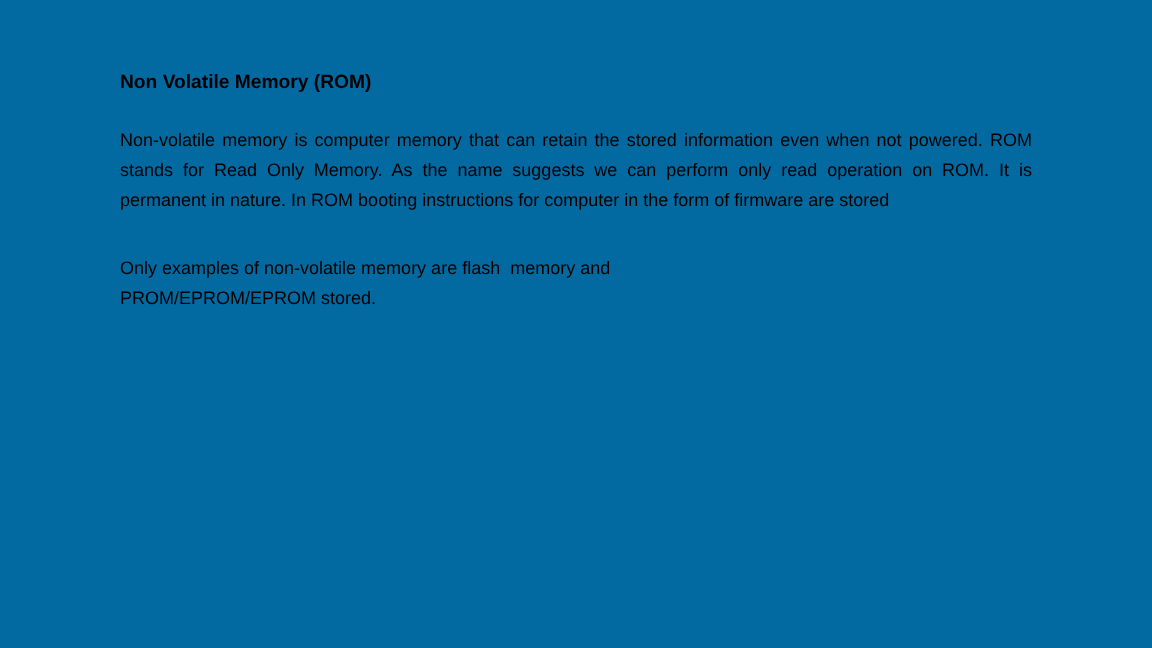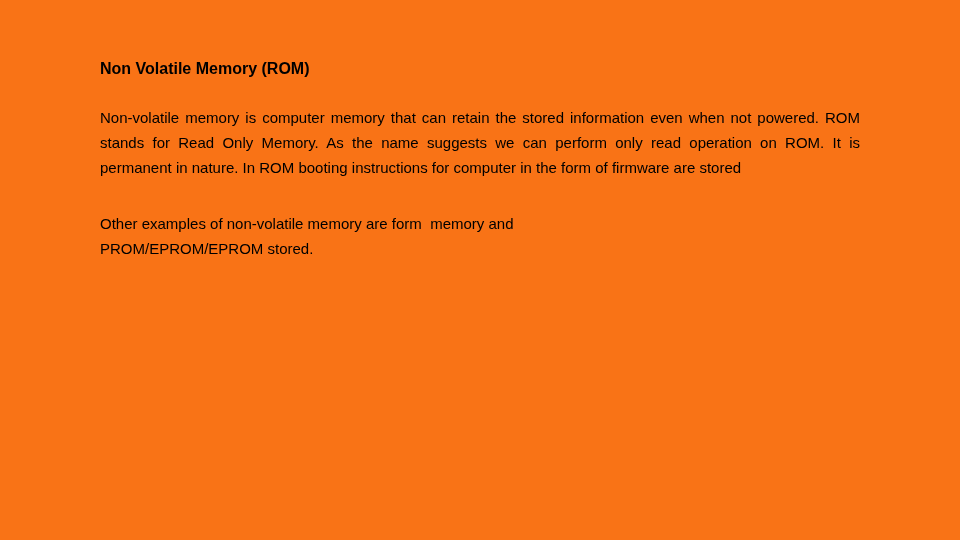--- a/index.html
+++ b/index.html
@@ -12,21 +12,21 @@
       width: 960px;
       height: 540px;
       background-color: #ffffff;
       font-family: Arial, sans-serif;
       overflow: hidden;
     }
 
     .page-container {
       width: 960px;
       height: 540px;
-      background: #f97316;
+      background: #0369a1;
       padding: 60px 100px 60px 100px;
     }
 
     .title {
       font-size: 16px;
       font-weight: bold;
       color: #000000;
       margin-bottom: 28px;
       font-family: Arial, sans-serif;
     }
@@ -66,20 +66,20 @@
 <div class="page-container">
 
   <div class="title">Non Volatile Memory (ROM)</div>
 
   <p class="body-text">
     <span class="underline">Non-volatile</span>&nbsp;<span class="underline">memory</span><span> is computer memory that can retain the stored information even when not powered. ROM stands for Read Only Memory. As the name suggests we can perform only read operation on ROM. It is permanent in nature. In ROM booting instructions for computer in the form of firmware are stored</span>
   </p>
 
   <div class="second-paragraph">
     <span class="first-line">
-      <span>Other  examples  of  non-volatile  memory  are </span><span class="underline">form</span>&nbsp;&nbsp;<span class="underline">memory</span><span>  and</span>
+      <span>Only  examples  of  non-volatile  memory  are </span><span class="underline">flash</span>&nbsp;&nbsp;<span class="underline">memory</span><span>  and</span>
     </span>
     <span class="second-line">
       <span class="underline">PROM/EPROM/EPROM</span><span> stored.</span>
     </span>
   </div>
 
 </div>
 
 </body></html>

